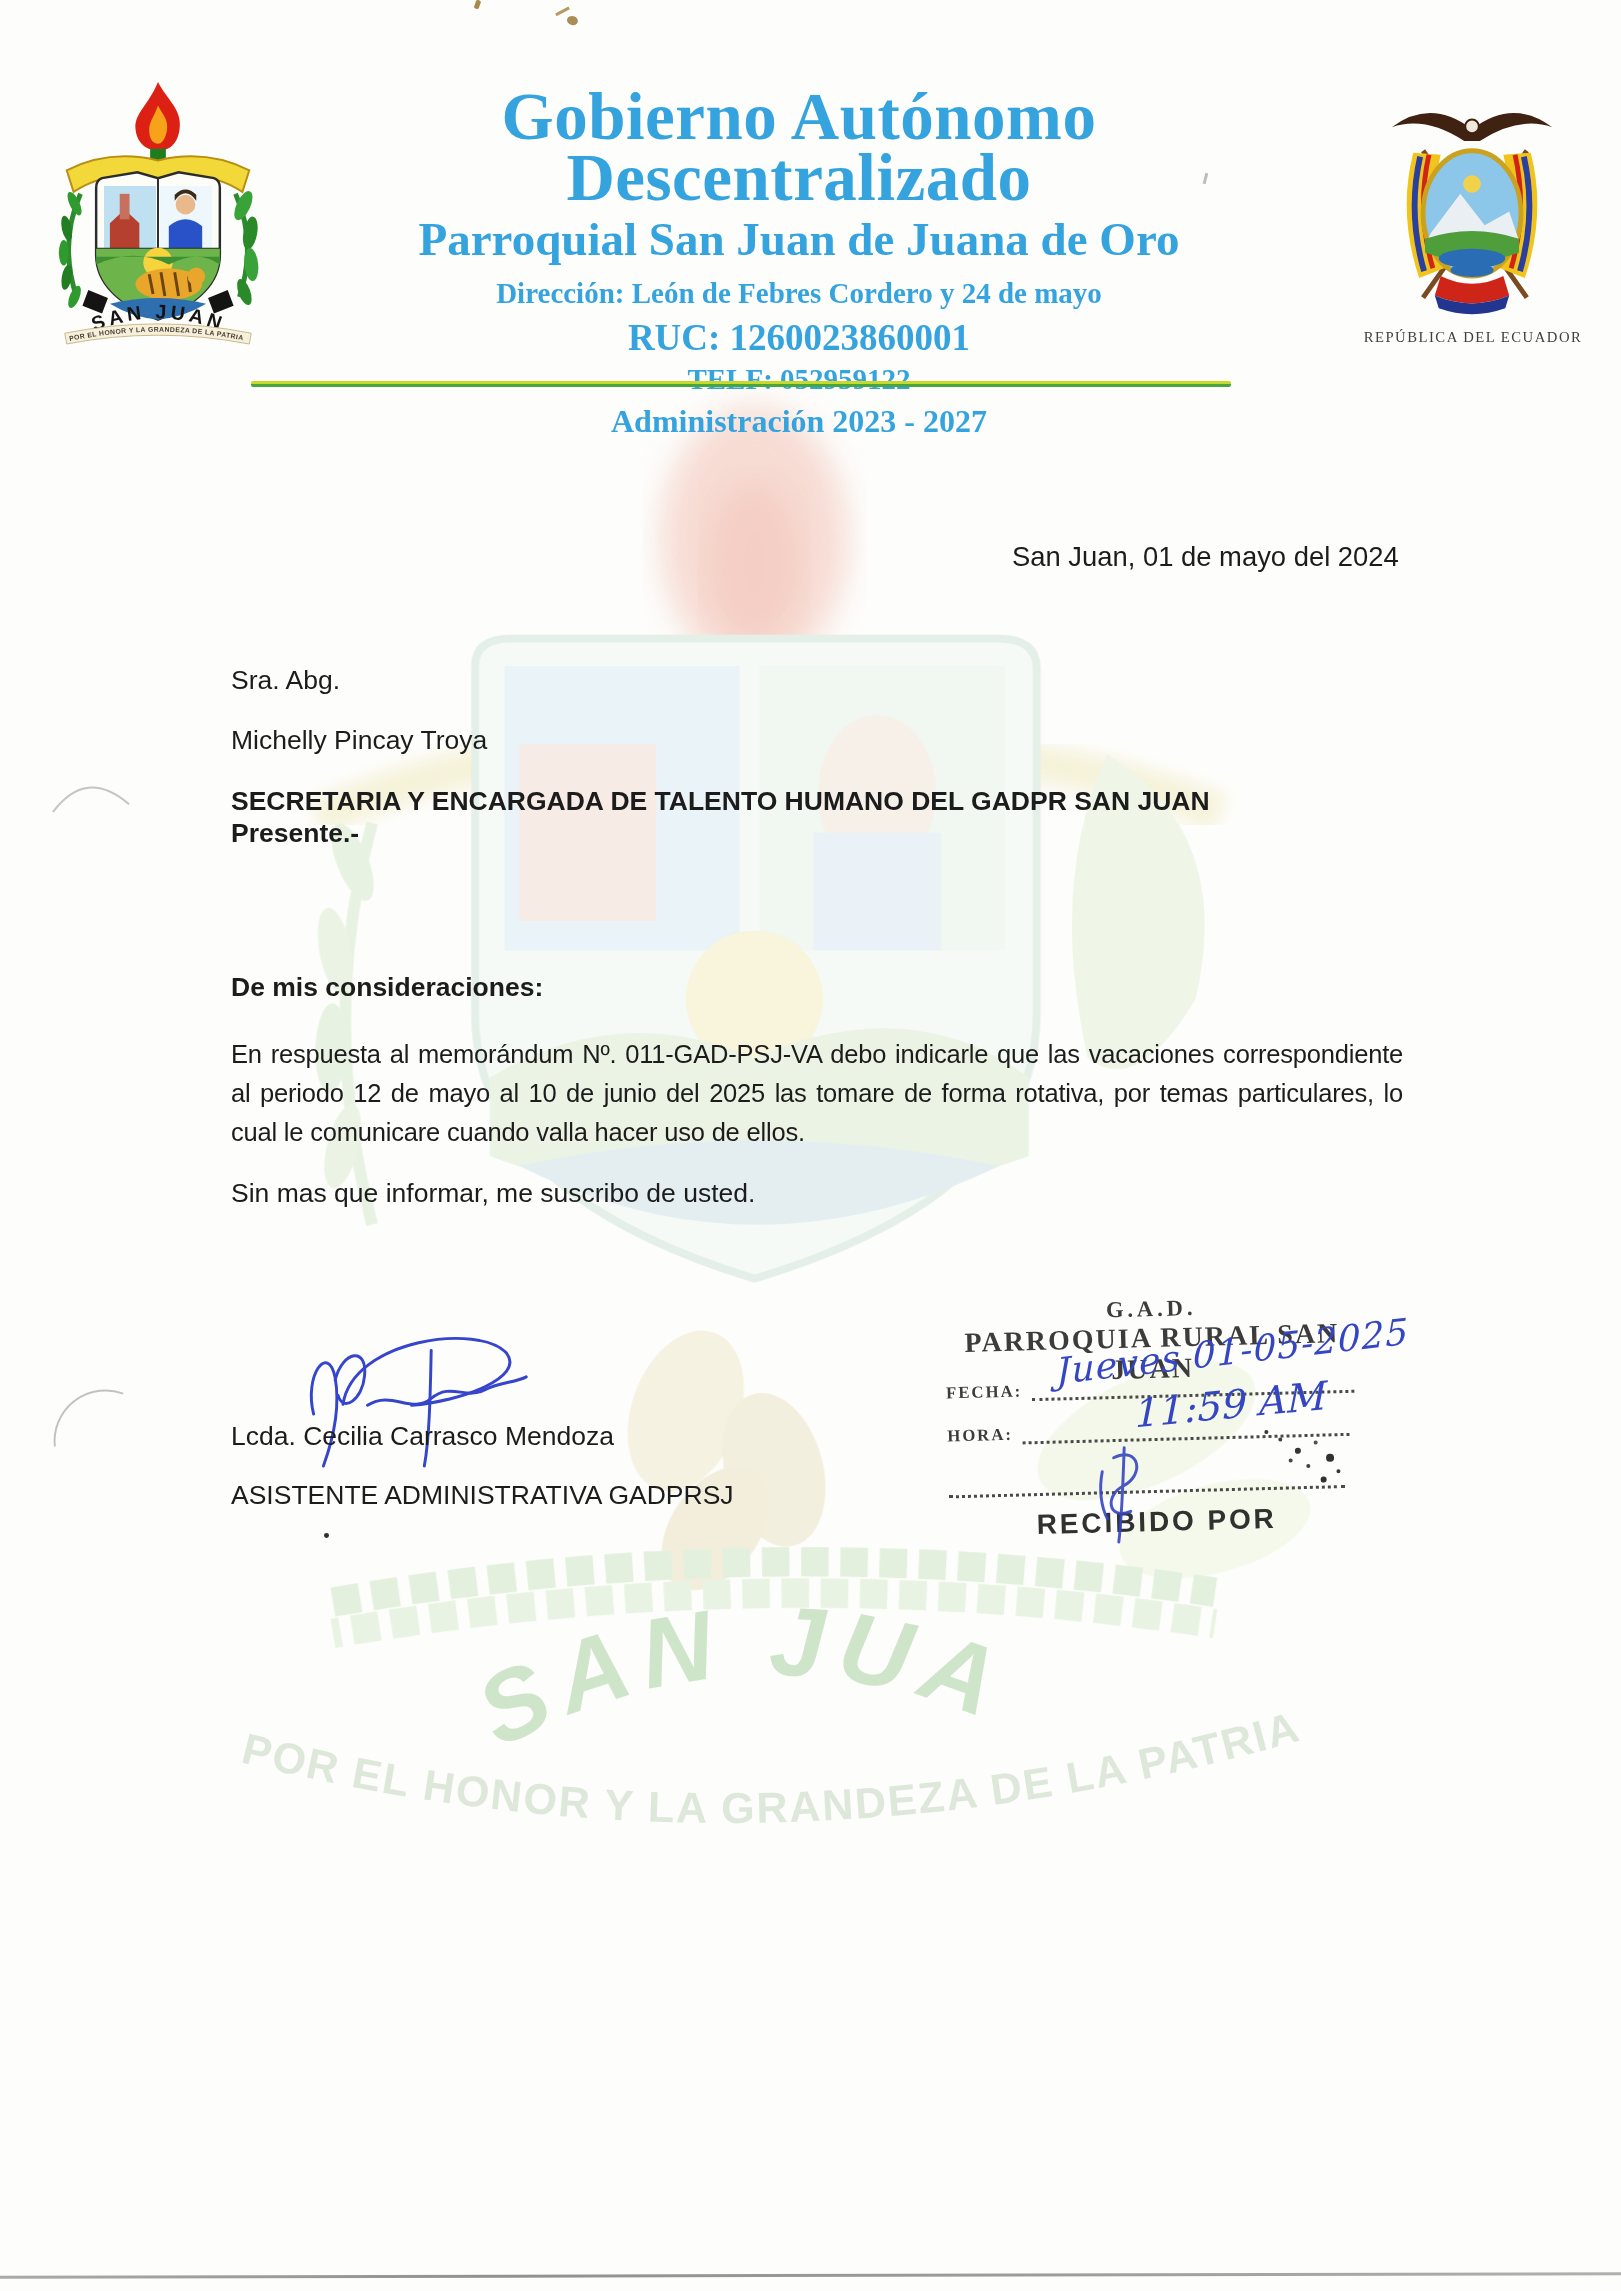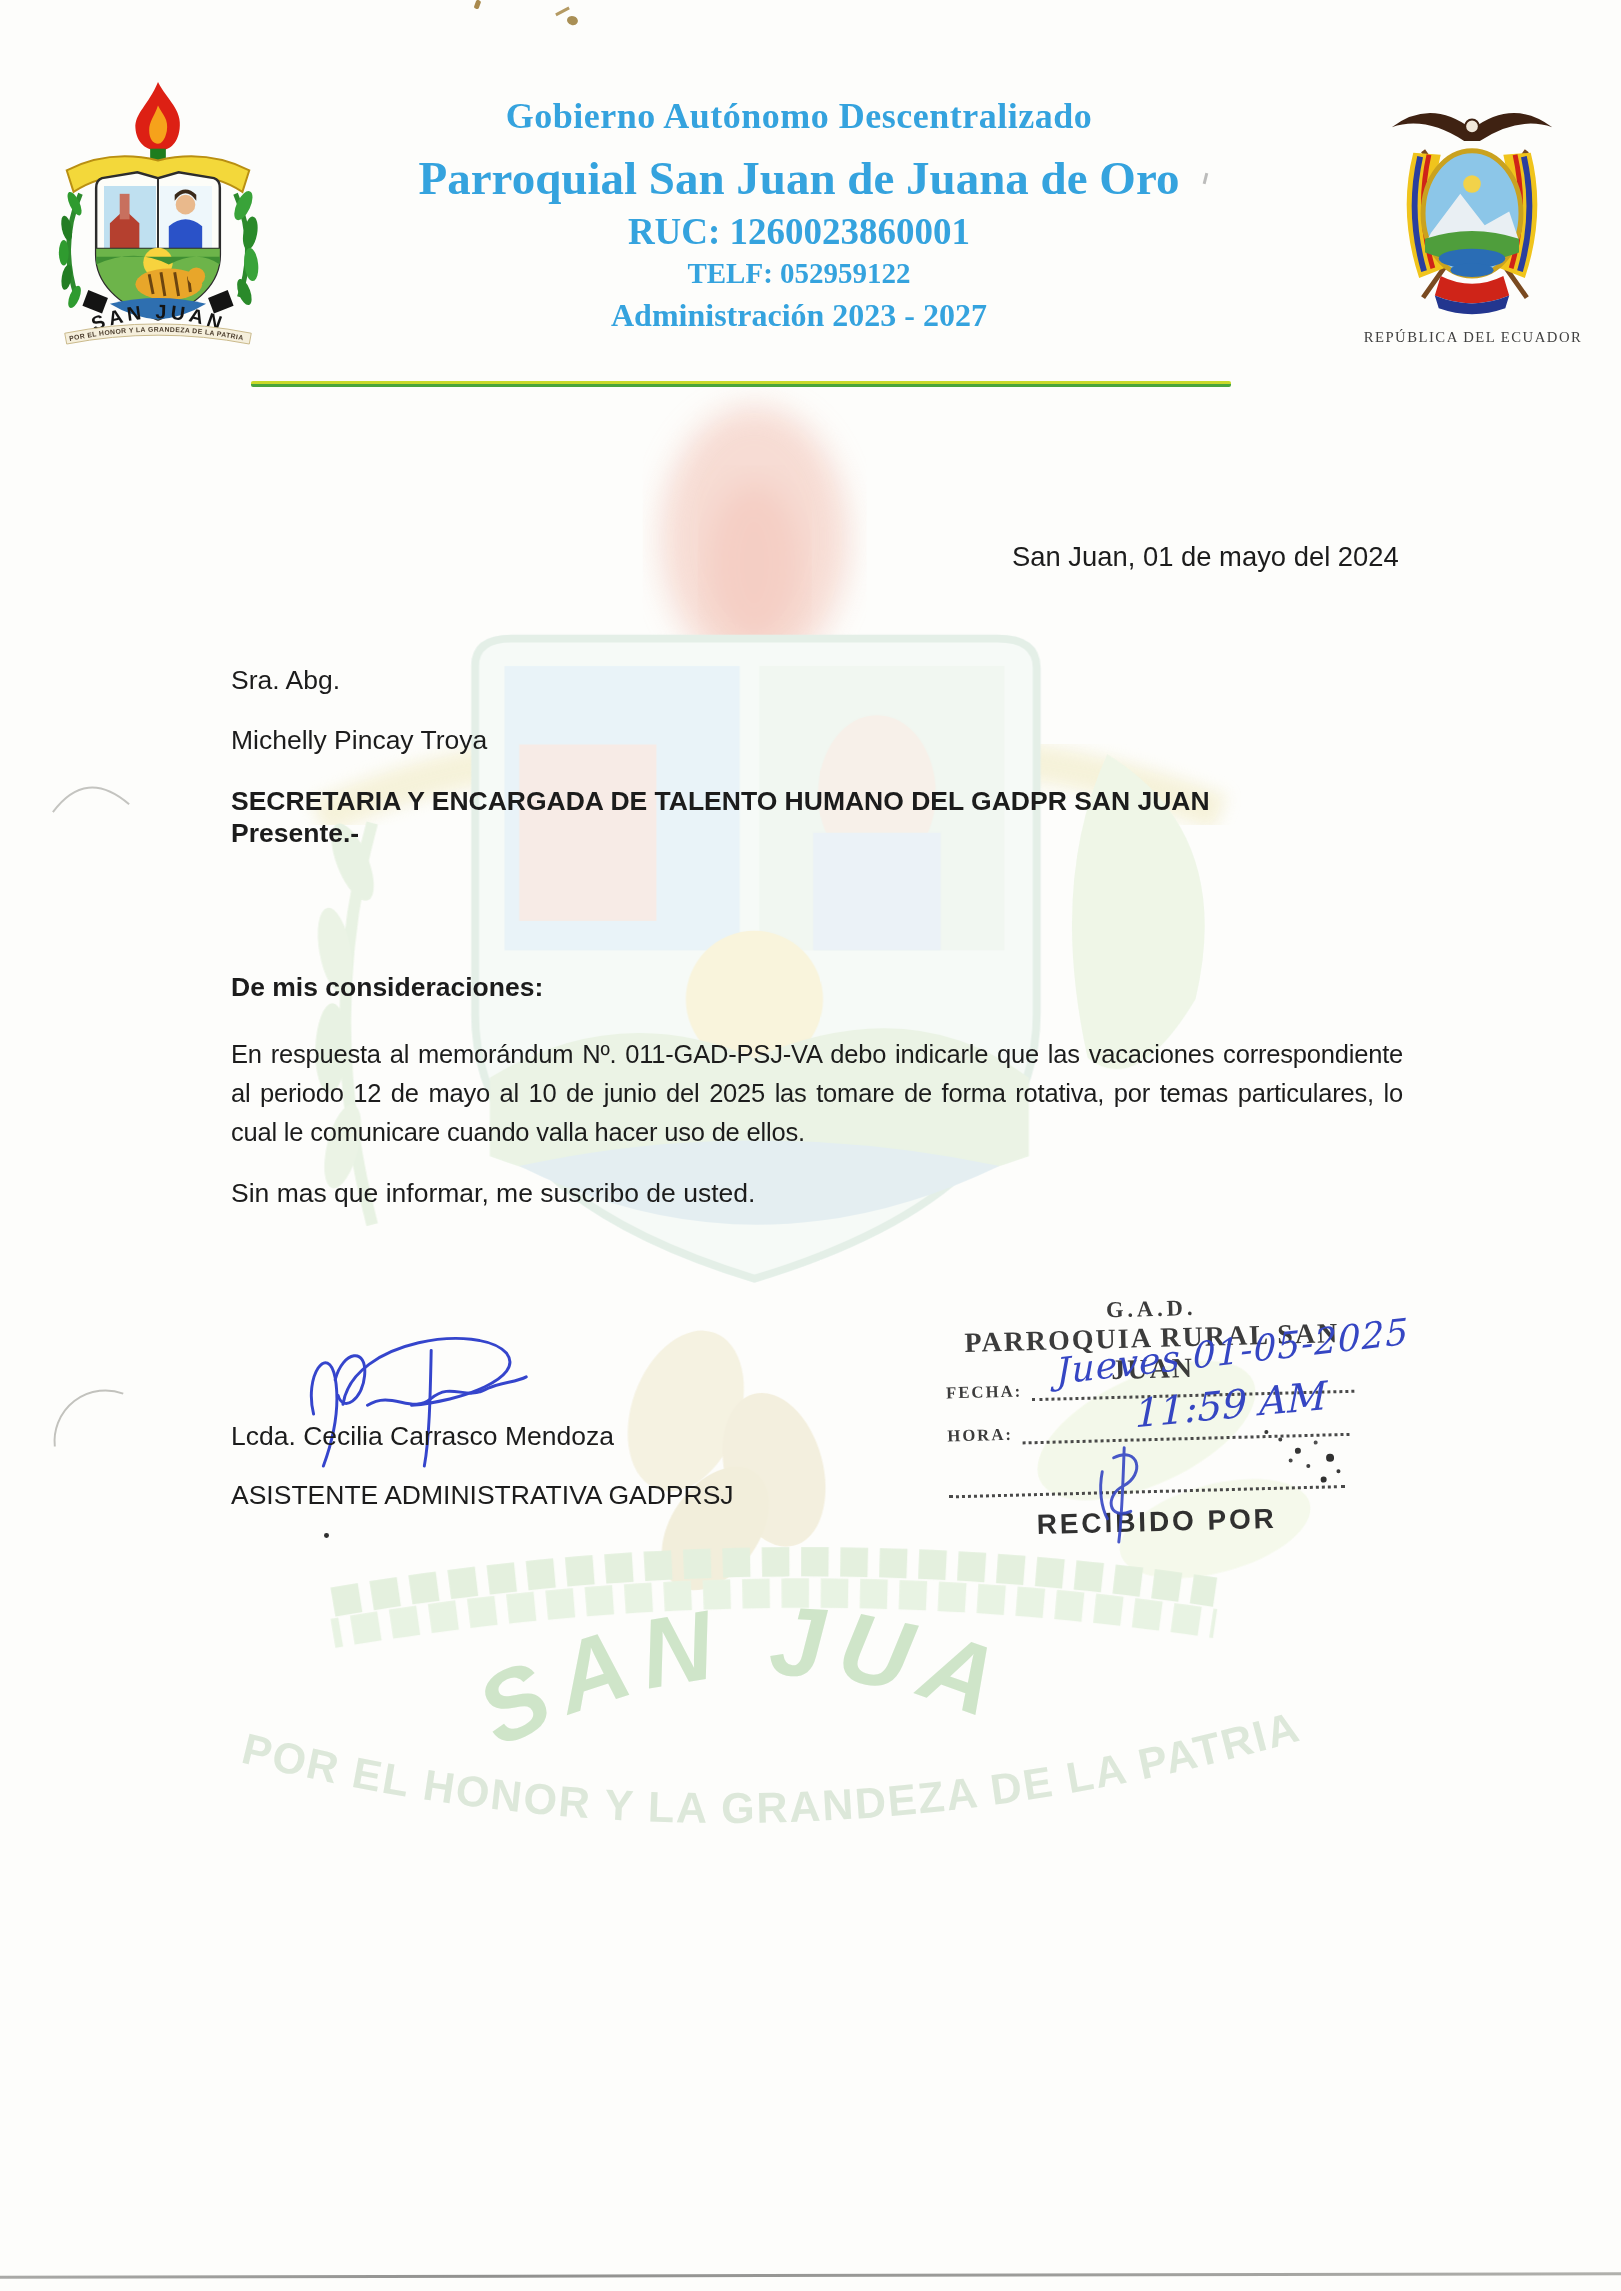--- a/index.html
+++ b/index.html
@@ -5,21 +5,21 @@
   html,body{margin:0;padding:0;background:#9a9a9a;}
   .sheet{
     position:relative;width:1621px;height:2292px;margin:0 auto;
     background:#fdfdfb;overflow:hidden;
     font-family:"Liberation Sans",sans-serif;color:#1c1c1c;
   }
   .abs{position:absolute;}
 
   
   .header-text{left:265px;top:86px;width:1068px;text-align:center;color:#35a3de;font-family:"Liberation Serif",serif;font-weight:bold;}
-  .h-org1{font-size:36px;line-height:61px;letter-spacing:0.5px;}
+  .h-org1{font-size:67px;line-height:61px;letter-spacing:0.5px;}
   .h-org2{font-size:47px;line-height:63px;}
   .h-addr{font-size:29px;line-height:45px;}
   .h-ruc{font-size:37px;line-height:43px;}
   .h-tel{font-size:29px;line-height:41px;}
   .h-admin{font-size:32px;line-height:43px;}
   .green-rule{left:251px;top:381px;width:980px;height:5.9px;
     background:linear-gradient(to bottom,#c9d92a 0 45%,#49a53d 55% 100%);border-radius:2px;}
   .crest-caption{left:1331px;top:329px;width:284px;text-align:center;
     font-family:"Liberation Serif",serif;font-size:14.7px;letter-spacing:1.5px;color:#404040;}
 
@@ -169,20 +169,21 @@
     <ellipse cx="112" cy="168" rx="34" ry="10" fill="#2a6db5"></ellipse>
     <ellipse cx="112" cy="180" rx="22" ry="7" fill="#2a6db5"></ellipse>
     <path d="M80,186 Q112,202 144,186 L150,206 Q112,222 74,206 Z" fill="#cf2418"></path>
     <path d="M74,206 Q112,222 150,206 L146,219 Q112,231 78,219 Z" fill="#23368f"></path>
   </svg>
   <div class="abs crest-caption">REPÚBLICA DEL ECUADOR</div>
 
   <div class="abs header-text">
     <div class="h-org1">Gobierno Autónomo Descentralizado</div>
     <div class="h-org2">Parroquial San Juan de Juana de Oro</div>
+    <div class="h-addr">Dirección: León de Febres Cordero y 24 de mayo</div>
     <div class="h-ruc">RUC: 1260023860001</div>
     <div class="h-tel">TELF: 052959122</div>
     <div class="h-admin">Administración 2023 - 2027</div>
   </div>
   <div class="abs green-rule"></div>
 
   <div class="abs date-line">San Juan, 01 de mayo del 2024</div>
 
   <div class="abs txt" style="left:231px;top:661px">Sra. Abg.</div>
   <div class="abs txt" style="left:231px;top:721px">Michelly Pincay Troya</div>

